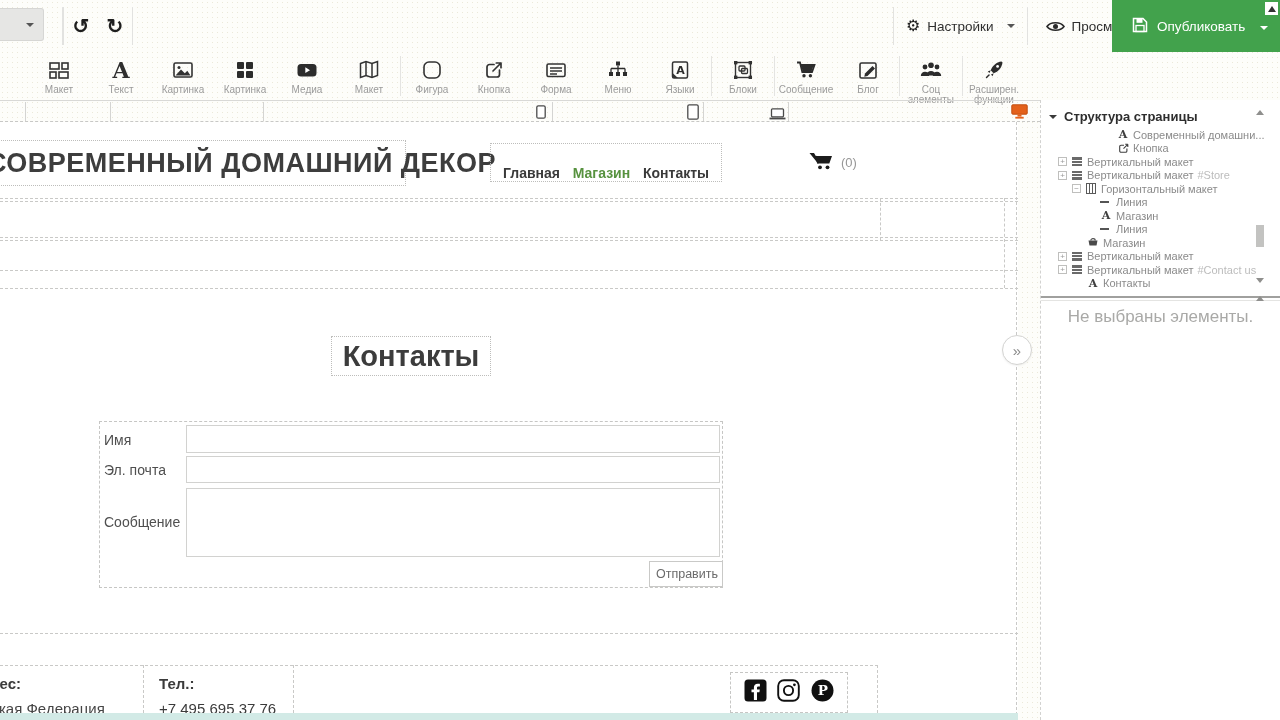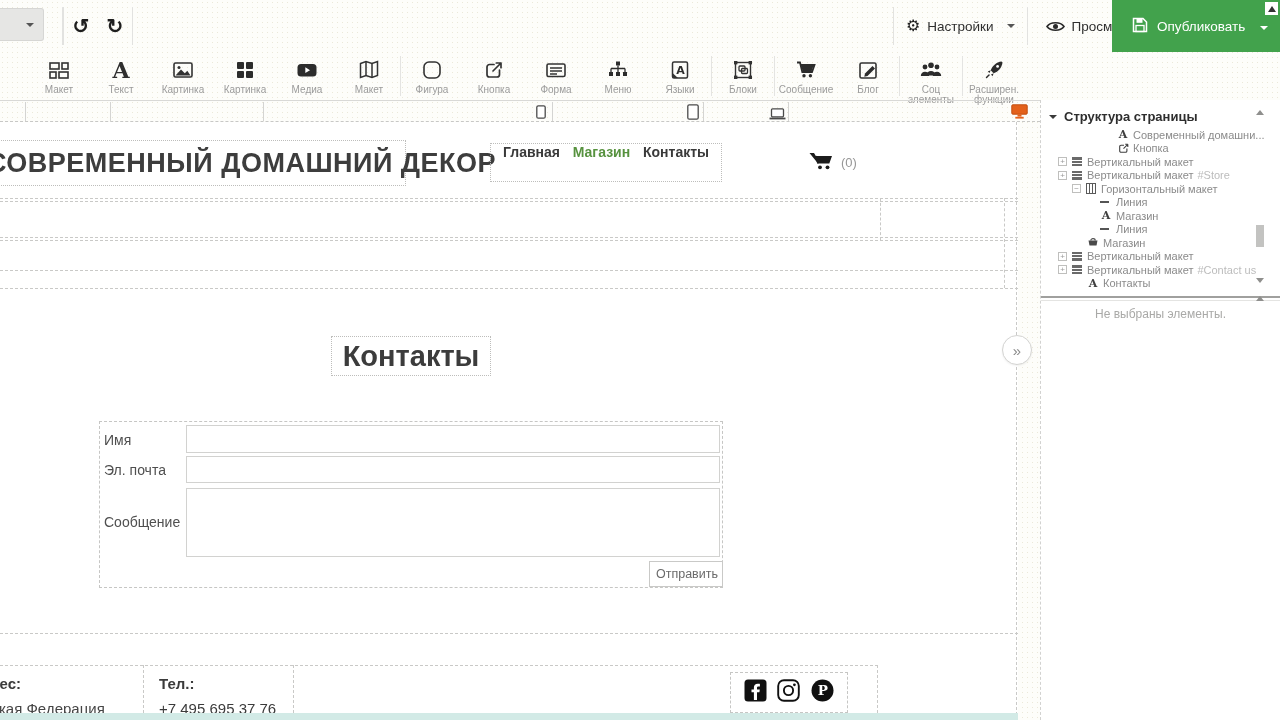--- a/index.html
+++ b/index.html
@@ -30,21 +30,21 @@
   
   .bpbar{position:absolute;left:0;top:100px;width:1040px;height:22px;border-top:1px solid #d8d8d6;border-bottom:1px dashed #c8c8c6;box-sizing:border-box;}
   .tick{position:absolute;top:1px;width:1px;height:19px;background:#d4d4d2;}
   .bpicon{position:absolute;}
   
   .canvas{position:absolute;left:0;top:122px;width:1018px;height:598px;background:#fff;overflow:hidden;}
   .hline{position:absolute;left:0;right:0;border-top:1px dashed #c9c9c7;}
   .vline{position:absolute;border-left:1px dashed #c9c9c7;}
   .site-title{position:absolute;left:-18px;top:18px;width:424px;height:46px;border:1px dotted #bdbdbb;display:flex;align-items:center;box-sizing:border-box;}
   .site-title span{font-size:27px;font-weight:800;color:#3d3d3d;letter-spacing:0.5px;white-space:nowrap;padding-left:4px;}
-  .site-nav{position:absolute;left:490px;top:21px;width:232px;height:39px;border:1px dotted #bdbdbb;display:flex;align-items:flex-start;justify-content:space-between;padding:0 12px;box-sizing:border-box;}
+  .site-nav{position:absolute;left:490px;top:21px;width:232px;height:39px;border:1px dotted #bdbdbb;display:flex;align-items:flex-end;justify-content:space-between;padding:0 12px;box-sizing:border-box;}
   .site-nav a{font-size:14px;font-weight:700;color:#3a3a3a;text-decoration:none;cursor:pointer;}
   .site-nav a.active{color:#57923f;}
   .cartwrap{position:absolute;left:808px;top:28px;display:flex;align-items:center;gap:6px;cursor:pointer;}
   .cart-count{font-size:13px;color:#979797;}
   .c-heading{position:absolute;left:331px;top:214px;width:160px;height:40px;border:1px dotted #bdbdbb;display:flex;align-items:center;justify-content:center;box-sizing:border-box;}
   .c-heading span{font-size:29px;font-weight:700;color:#3c3c3c;}
   .c-sub{position:absolute;left:99px;top:265px;width:622px;height:22px;border:1px dotted #bdbdbb;display:flex;align-items:center;justify-content:center;box-sizing:border-box;}
   .c-sub span{font-size:15px;color:#4c4c4c;}
   .cform{position:absolute;left:99px;top:299px;width:624px;height:167px;border:1px dashed #c6c6c4;box-sizing:border-box;}
   .flabel{position:absolute;left:4px;font-size:14px;color:#4f4f4f;}
@@ -68,21 +68,21 @@
   .trow .tlabel{color:#8b8b8b;}
   .trow .ttag{color:#bcbcbc;}
   .d0{padding-left:17px;} .d1{padding-left:31px;} .d15{padding-left:46px;} .d2{padding-left:59px;} .d3{padding-left:76px;}
   .exp{width:9px;height:9px;border:1px solid #bfbfbd;color:#9a9a9a;font-size:8px;line-height:7px;text-align:center;box-sizing:border-box;flex:none;}
   .ticon{flex:none;display:flex;align-items:center;justify-content:center;width:12px;height:11px;}
   .ticon-a{font-family:"DejaVu Serif",serif;font-weight:700;font-size:11px;color:#3f3f3f;line-height:11px;width:12px;text-align:center;flex:none;}
   .vlay{flex-direction:column;gap:1px;}
   .vlay i{display:block;width:10px;height:2.4px;background:#6a6a6a;}
   .line-ic{width:9px;height:2px;background:#555;flex:none;margin-right:3px;}
   .rp-divider{margin-top:6px;border-top:2px solid #a0a09e;border-bottom:1px solid #e4e4e2;height:2px;}
-  .empty-note{text-align:center;font-size:12px;color:#a9a9a7;padding-top:6px;}
+  .empty-note{text-align:center;font-size:17px;color:#a9a9a7;padding-top:6px;}
   .sb-arrow{position:absolute;width:9px;height:9px;display:flex;align-items:center;justify-content:center;}
   .sb-tri-up{width:0;height:0;border:4px solid transparent;border-bottom:5px solid #8f8f8d;transform:translateY(-2px);}
   .sb-tri-dn{width:0;height:0;border:4px solid transparent;border-top:5px solid #8f8f8d;transform:translateY(2px);}
   .sb-thumb{position:absolute;left:215px;top:125px;width:8px;height:22px;background:#c3c3c1;}
 </style>
 </head>
 <body>
 
 <div class="app">
 

